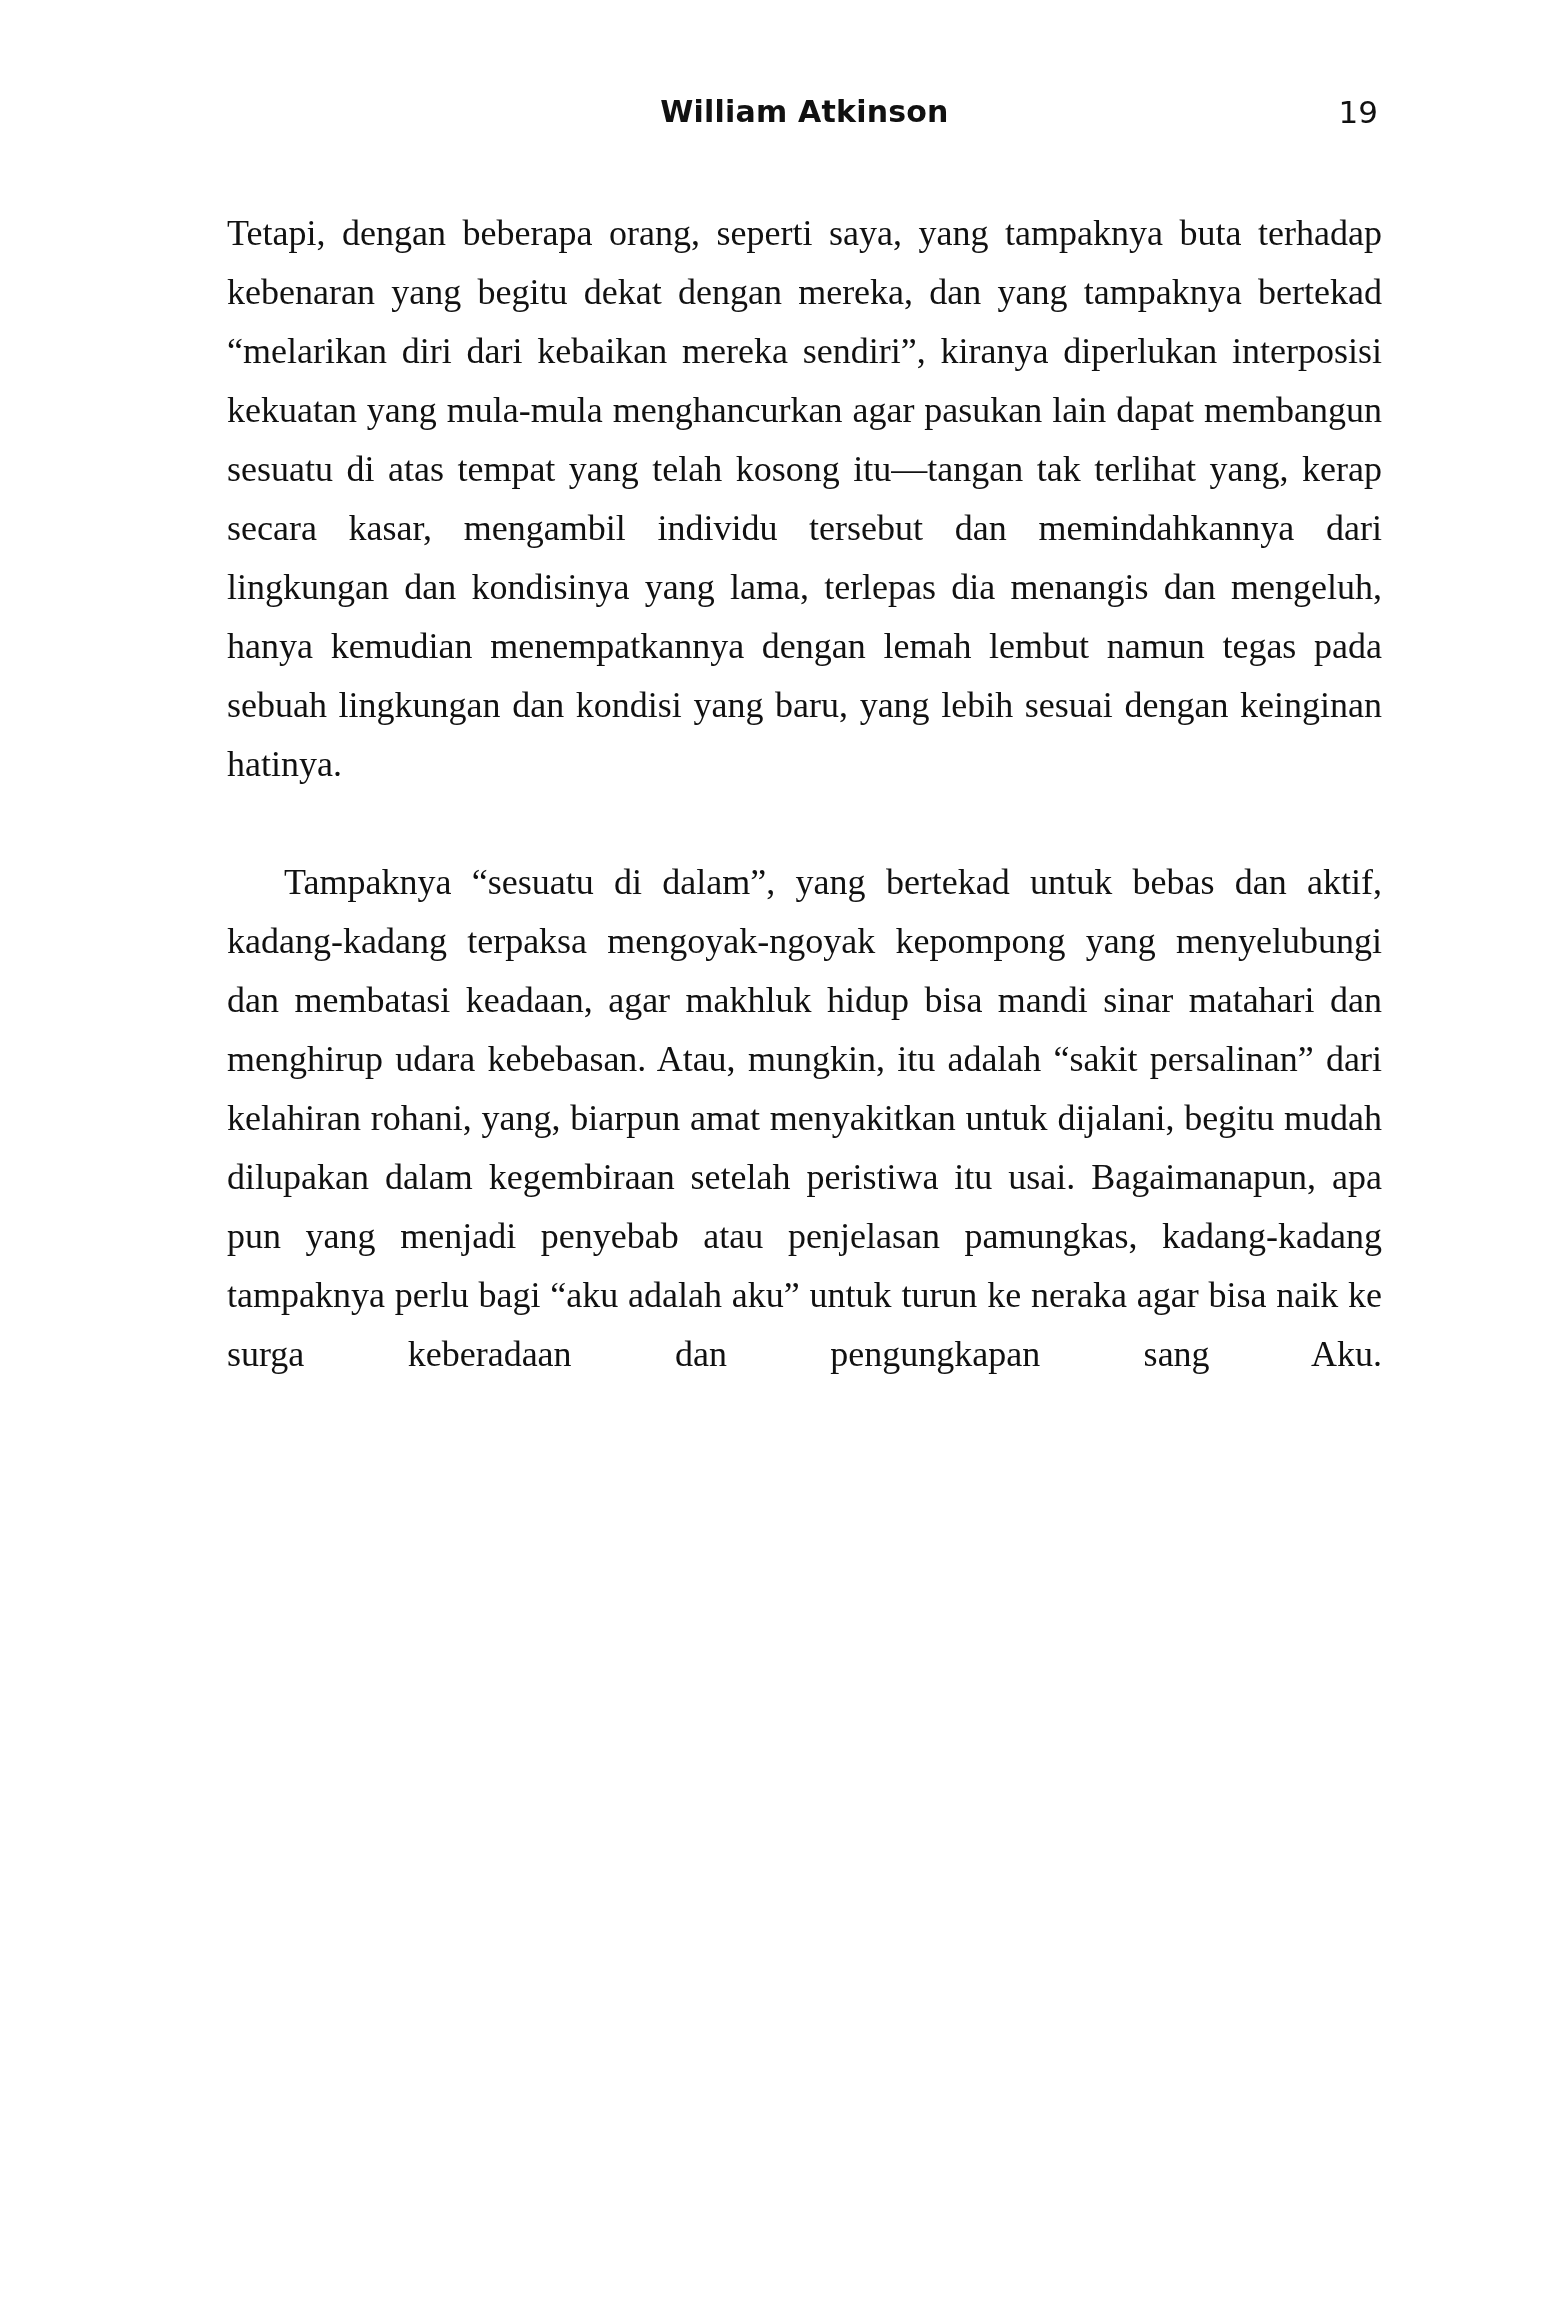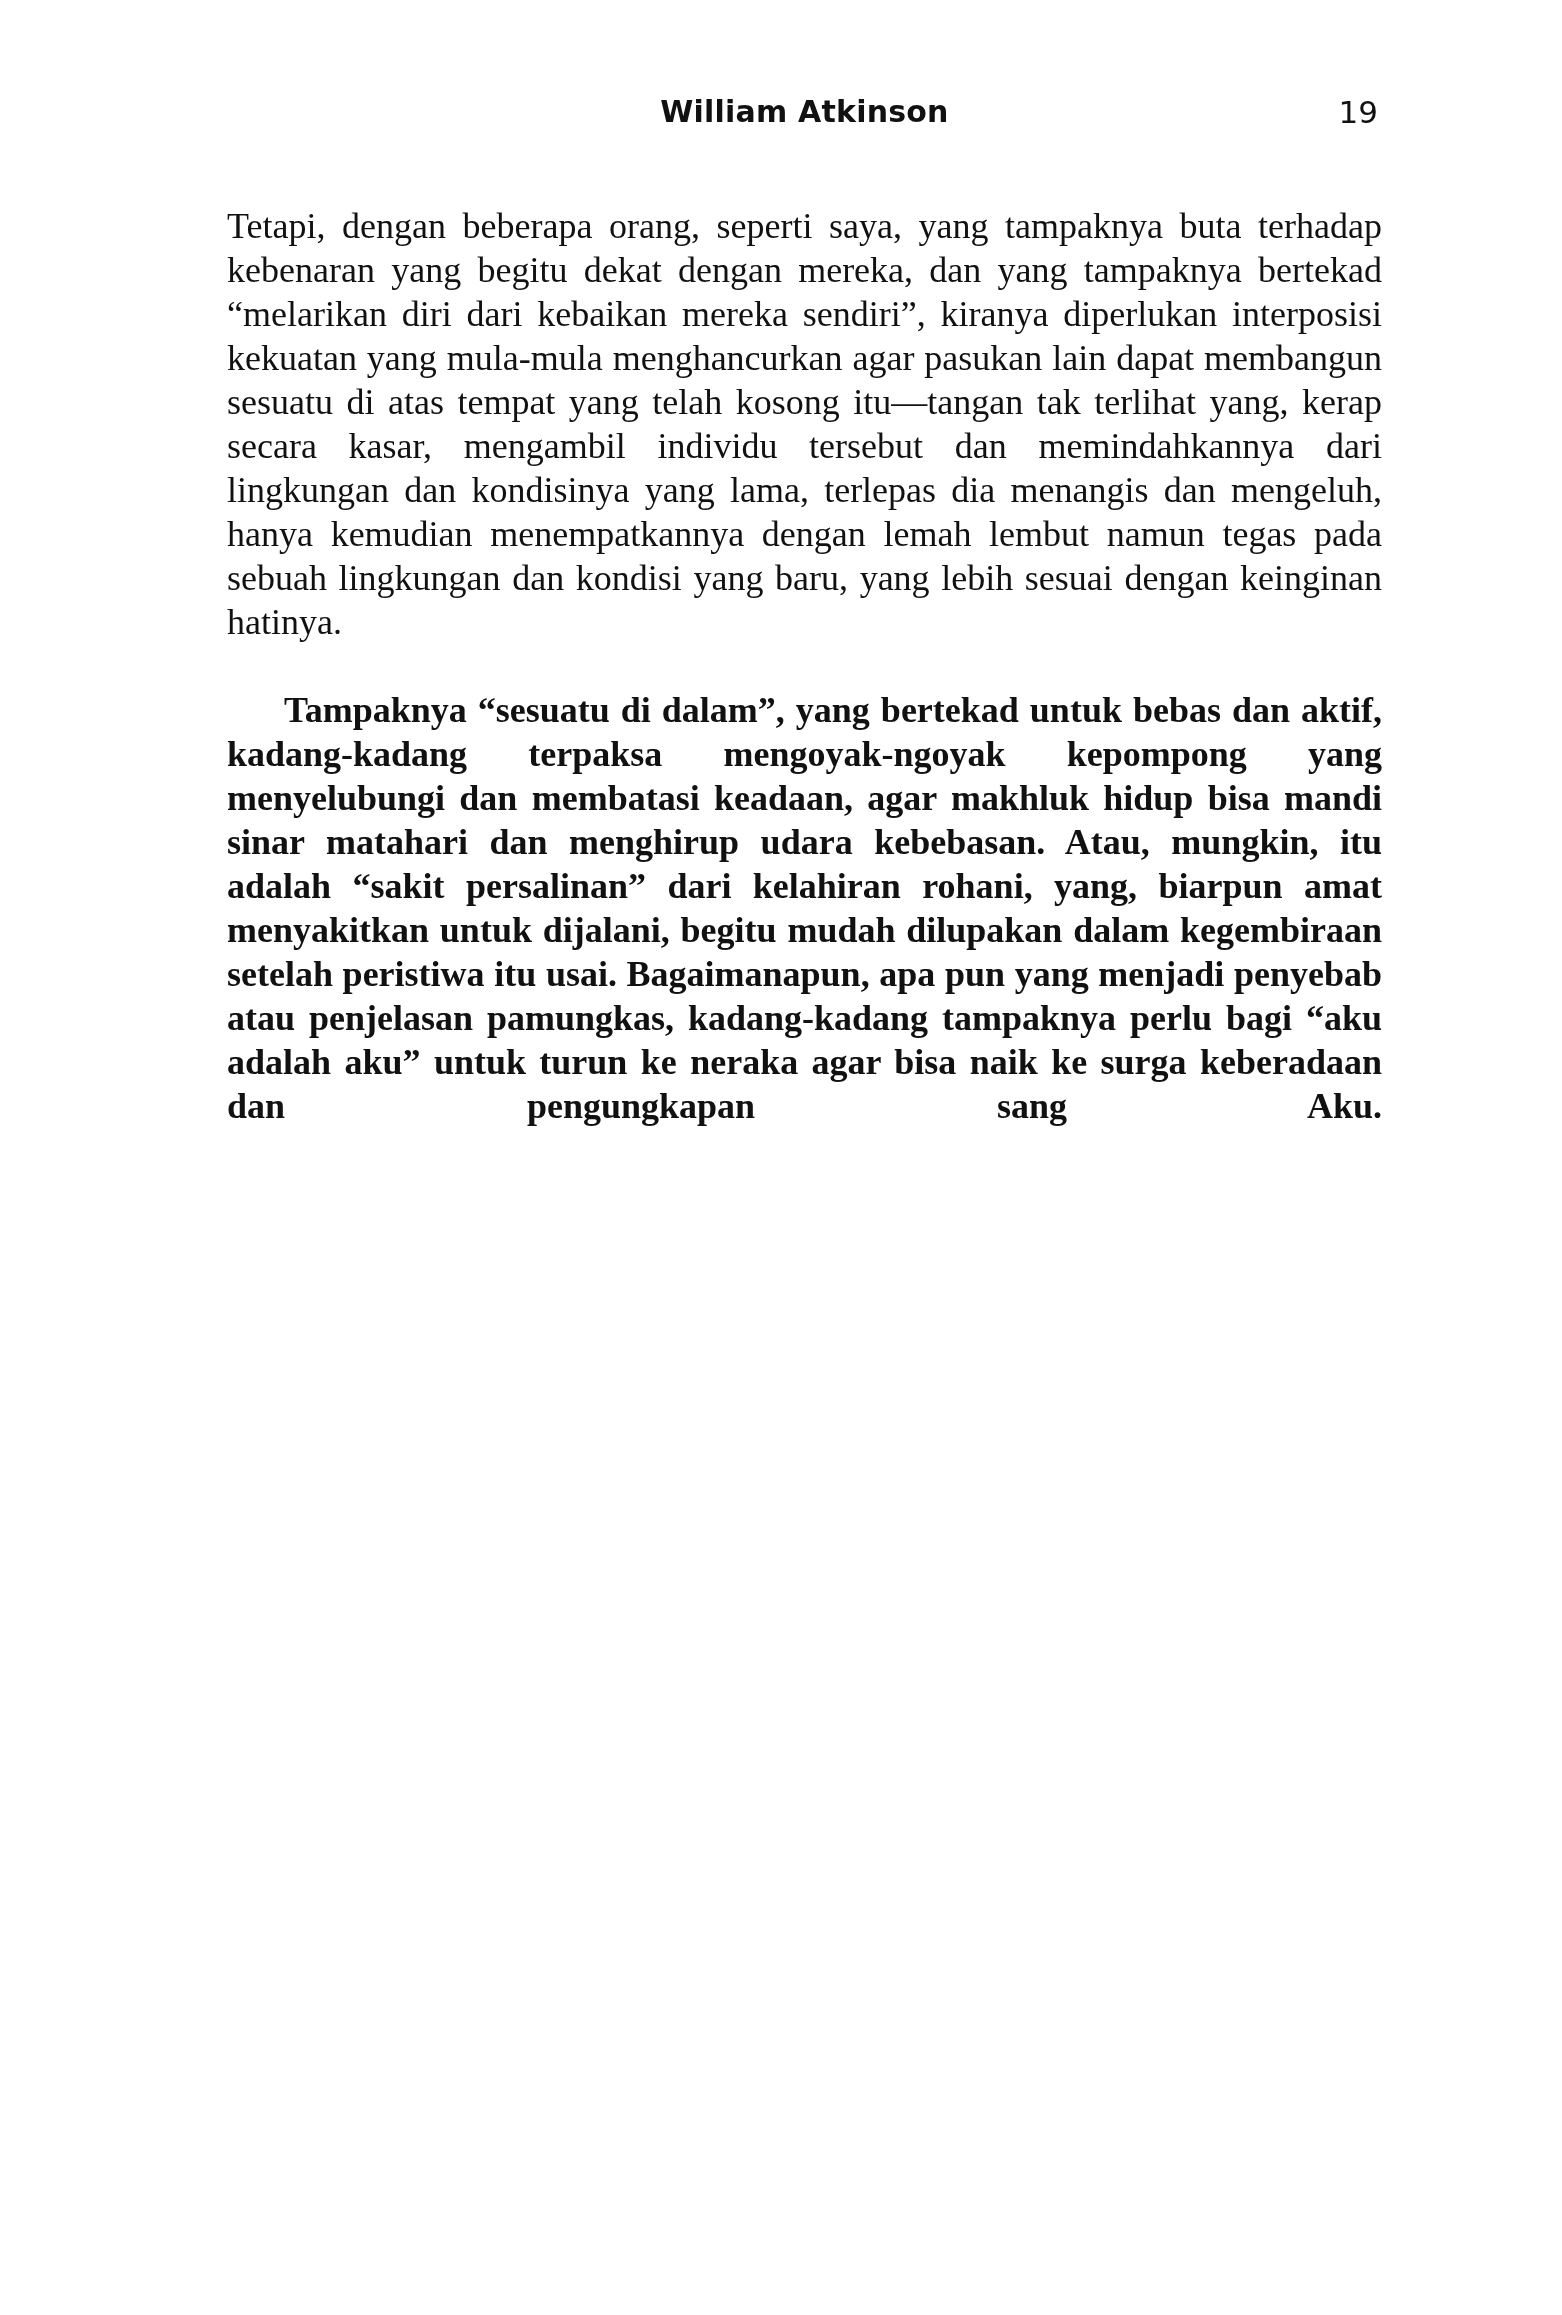--- a/index.html
+++ b/index.html
@@ -60,30 +60,29 @@
     position: absolute;
     top: 204px;
     left: 227px;
     width: 1155px;
   }
 
   .body-text p {
     margin: 0;
     font-family: "Liberation Serif", serif;
     font-size: 36px;
-    line-height: 44px;
+    line-height: 59px;
     text-align: justify;
     text-justify: inter-word;
     color: #111111;
     hyphens: manual;
   }
 
   .body-text p + p {
     margin-top: 0;
-    font-weight: bold;
   }
 
   .body-text p.indented {
     text-indent: 57px;
   }
 
   
   .body-text p:after {
     content: "";
     display: inline-block;

